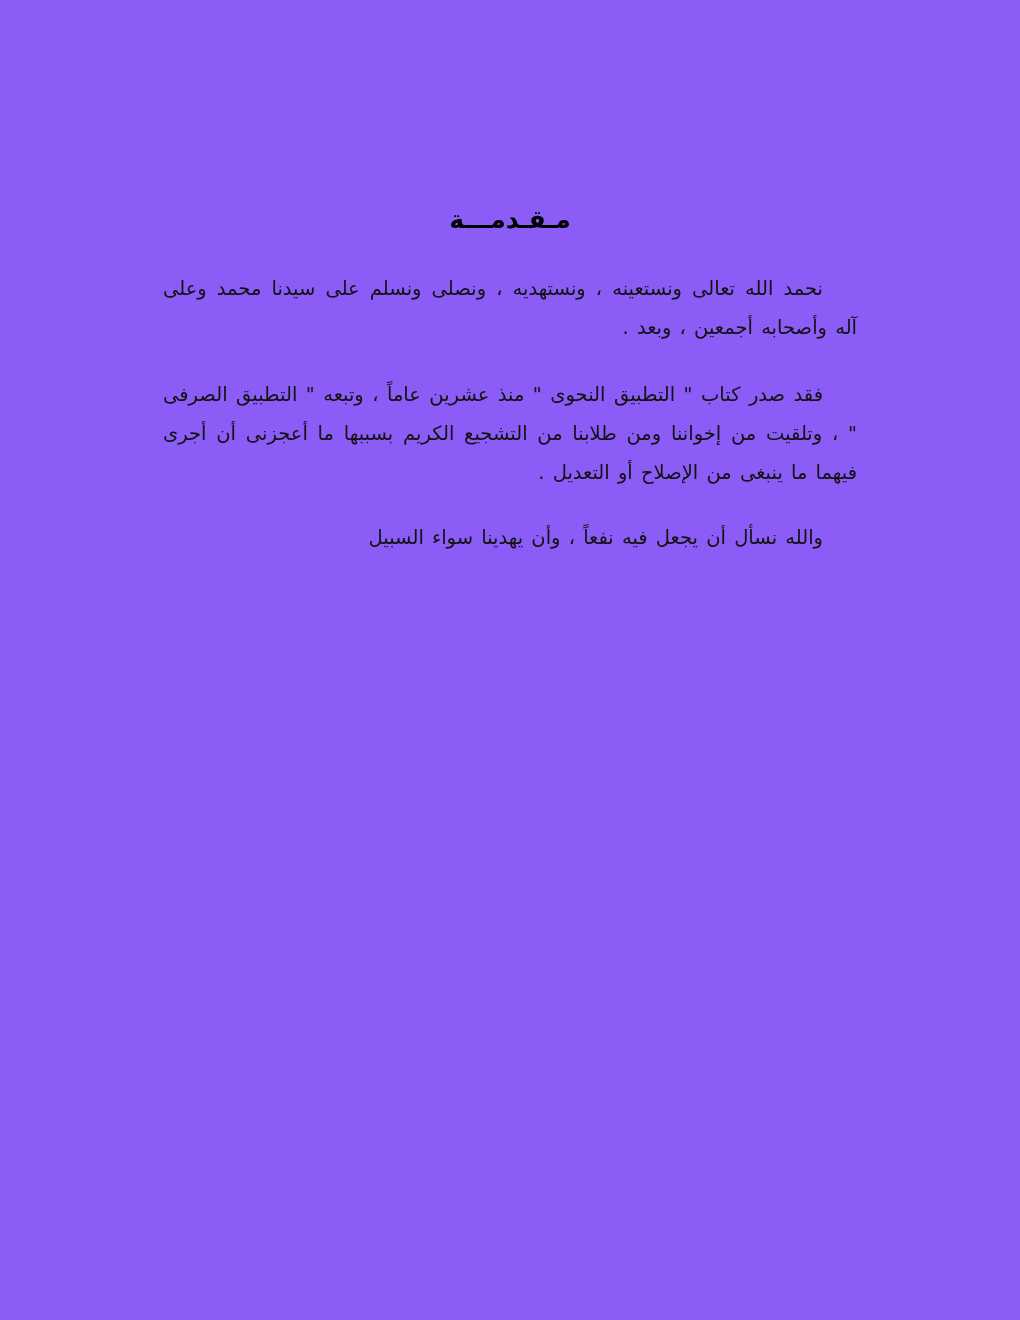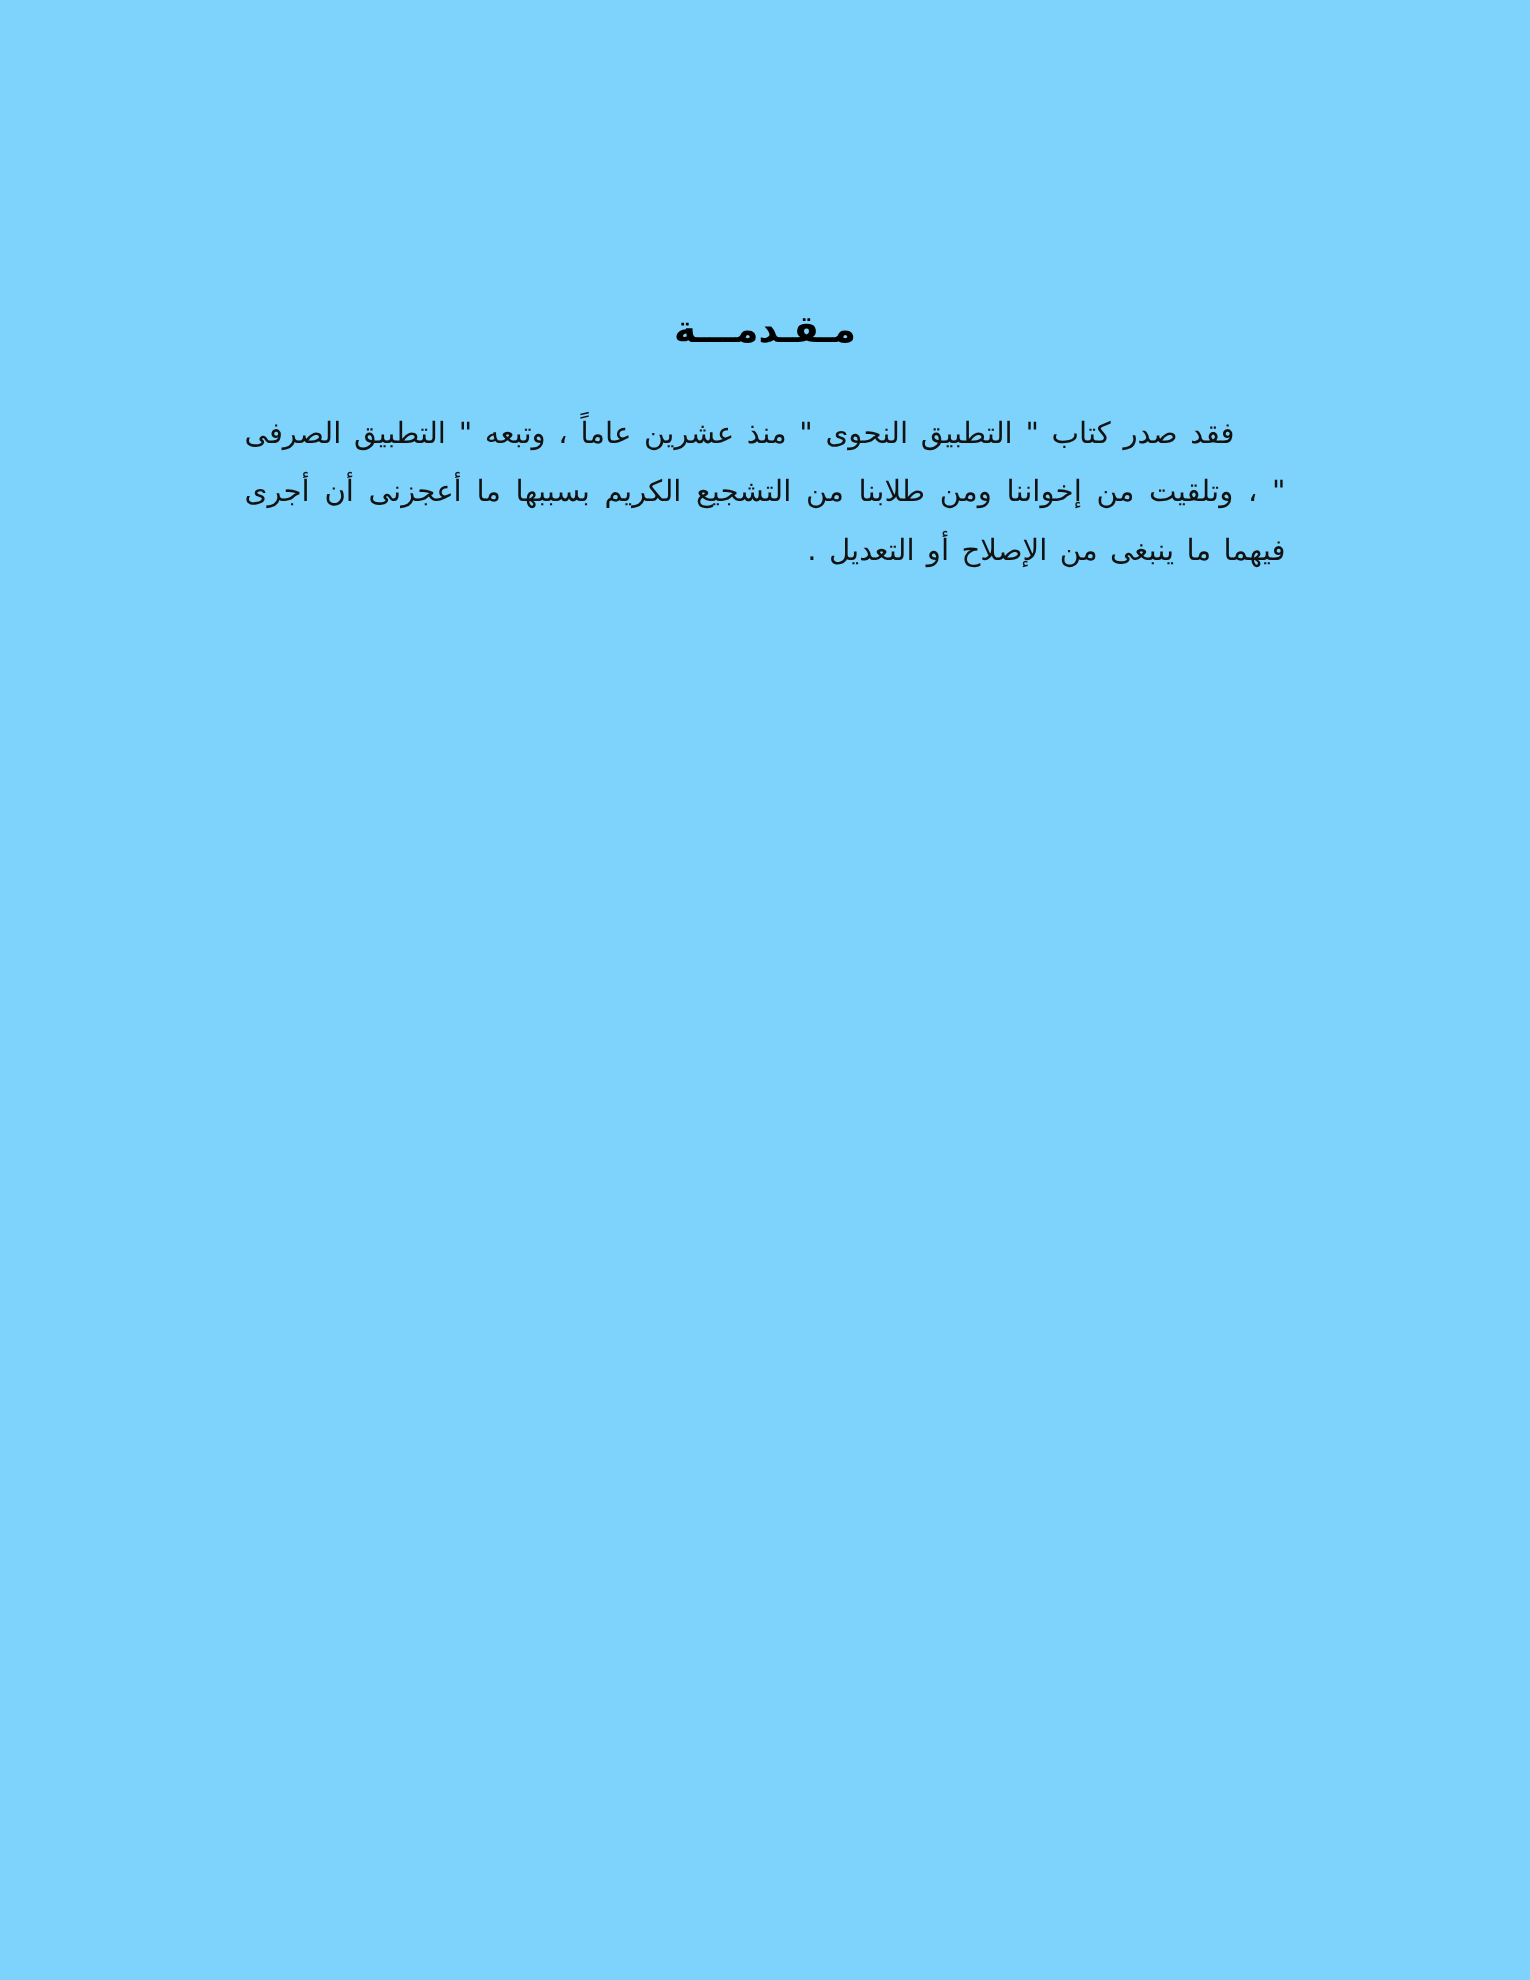--- a/index.html
+++ b/index.html
@@ -6,21 +6,21 @@
   html, body {
     margin: 0;
     padding: 0;
     background: #ffffff;
   }
 
   .page {
     position: relative;
     width: 1020px;
     height: 1320px;
-    background: #7dd3fc;
+    background: #8b5cf6;
     margin: 0 auto;
     overflow: hidden;
     font-family: "DejaVu Sans", "Liberation Sans", sans-serif;
     color: #0a0a0a;
     -webkit-font-smoothing: none;
   }
 
   .content {
     position: absolute;
     right: 163px;
@@ -81,24 +81,28 @@
 </style>
 </head>
 <body>
 
 <div class="page">
 
   <div class="content">
 
     <h1 class="doc-title">مـقـدمـــة</h1>
 
+    <p class="para indent p-greeting">نحمد الله تعالى ونستعينه ، ونستهديه ، ونصلى ونسلم على سيدنا محمد وعلى آله وأصحابه أجمعين ، وبعد .</p>
 
     <p class="para indent">فقد صدر كتاب " التطبيق النحوى " منذ عشرين عاماً ، وتبعه " التطبيق الصرفى  " ، وتلقيت من إخواننا ومن طلابنا من التشجيع الكريم بسببها ما أعجزنى أن أجرى فيهما ما ينبغى من الإصلاح أو التعديل .</p>
 
 
+    <p class="para p-closing">
+      <span class="closing-inner">والله نسأل أن يجعل فيه نفعاً ، وأن يهدينا سواء السبيل</span>
+    </p>
 
     <div class="sig-wrap">
       
     </div>
 
   </div>
 
 </div>
 
 </body></html>

